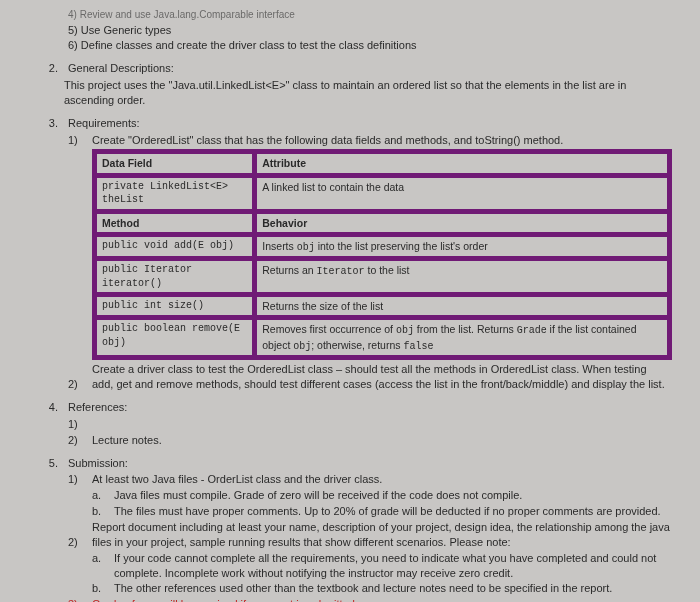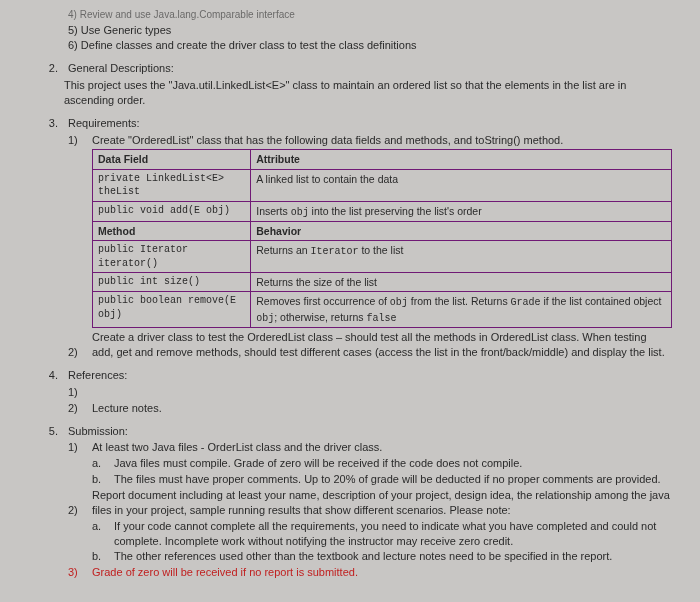--- a/index.html
+++ b/index.html
@@ -7,21 +7,21 @@
 .sec{margin-bottom:8px}
 .n1{display:flex;align-items:flex-start;margin-bottom:2px}
 .n1 .num{width:22px;flex-shrink:0;text-align:right;margin-right:10px}
 .n2{display:flex;align-items:flex-end;margin-bottom:1px}
 .n2wrap{margin-left:32px}
 .n2 .num{width:16px;flex-shrink:0;margin-right:8px}
 .n3{display:flex;align-items:flex-start;margin-bottom:1px}
 .n3wrap{margin-left:56px}
 .n3 .num{width:16px;flex-shrink:0;margin-right:6px}
 table{border-collapse:collapse;margin:2px 0 2px 56px;width:580px}
-td{border:1px solid #701a75;padding:2px 5px;vertical-align:top;font-size:10.5px}
+td{border:5px solid #701a75;padding:2px 5px;vertical-align:top;font-size:10.5px}
 .th{font-weight:bold}
 .mono{font-family:'Courier New',monospace;font-size:10px}
 .red{color:#c02020}
 .cont{margin-left:28px;margin-top:1px}
 </style>
 </head>
 <body>
 
 <div class="page">
 
@@ -61,26 +61,26 @@
       <tbody>
           <tr>
             <td class="th">Data Field</td>
             <td class="th">Attribute</td>
           </tr>
       <tr>
             <td class="mono">private LinkedList&lt;E&gt; theList</td>
             <td>A linked list to contain the data</td>
           </tr>
       <tr>
+            <td class="th">Method</td>
+            <td class="th">Behavior</td>
+          </tr>
+      <tr>
             <td class="mono">public void add(E obj)</td>
             <td><span>Inserts </span><span class="mono">obj</span><span> into the list preserving the list's order</span></td>
-          </tr>
-      <tr>
-            <td class="th">Method</td>
-            <td class="th">Behavior</td>
           </tr>
       <tr>
             <td class="mono">public Iterator iterator()</td>
             <td><span>Returns an </span><span class="mono">Iterator</span><span> to the list</span></td>
           </tr>
       <tr>
             <td class="mono">public int size()</td>
             <td>Returns the size of the list</td>
           </tr>
       <tr>

